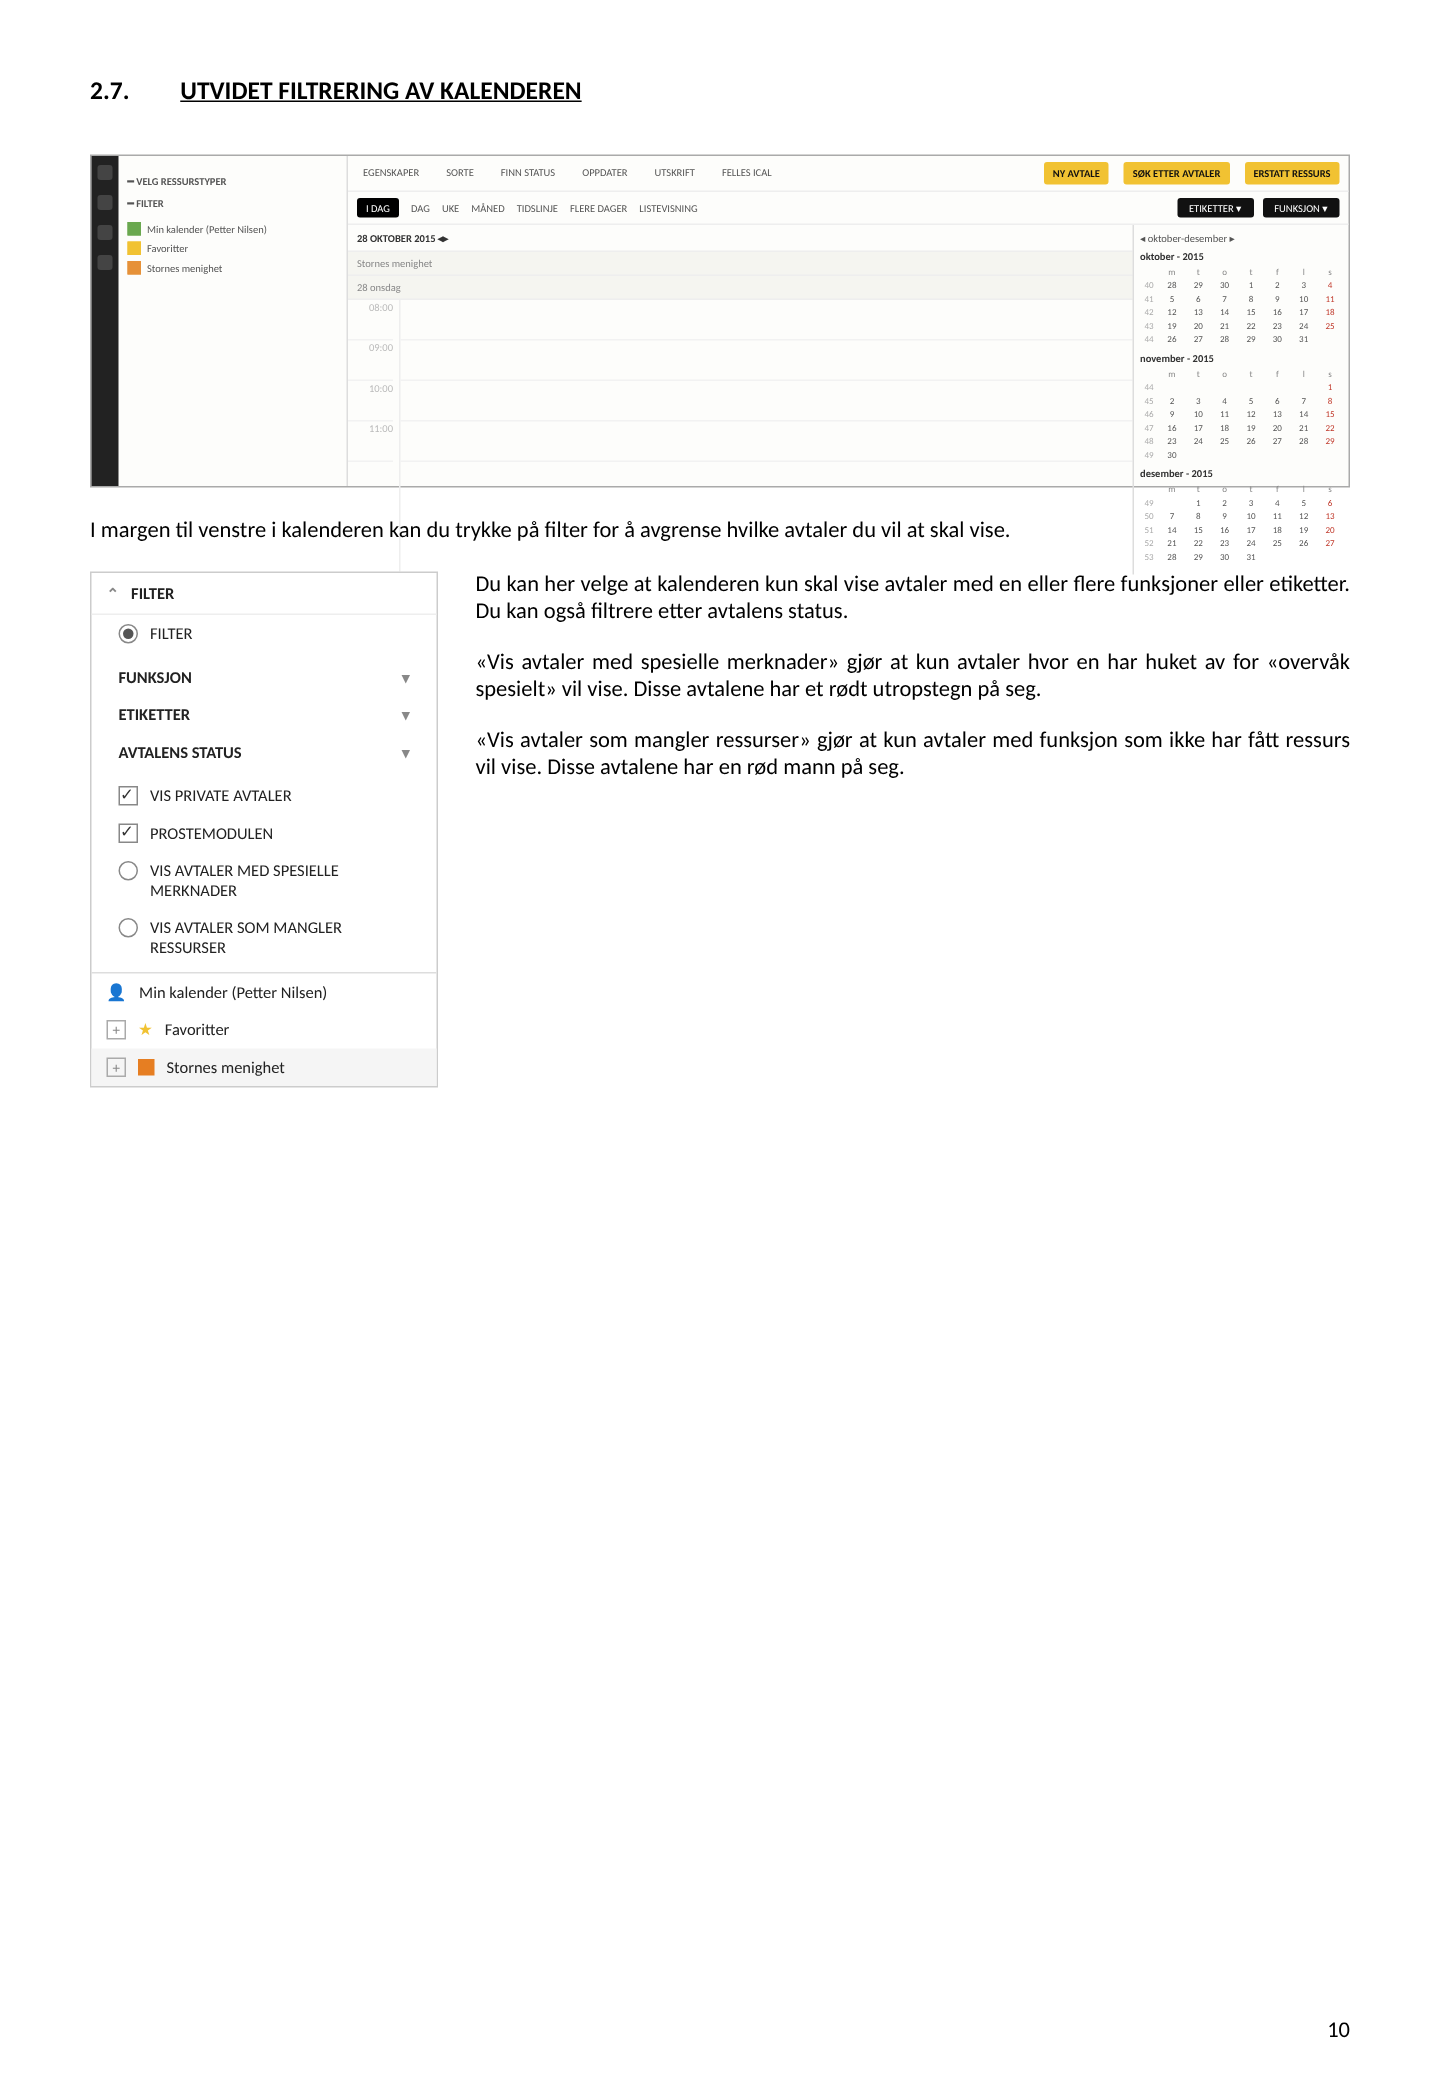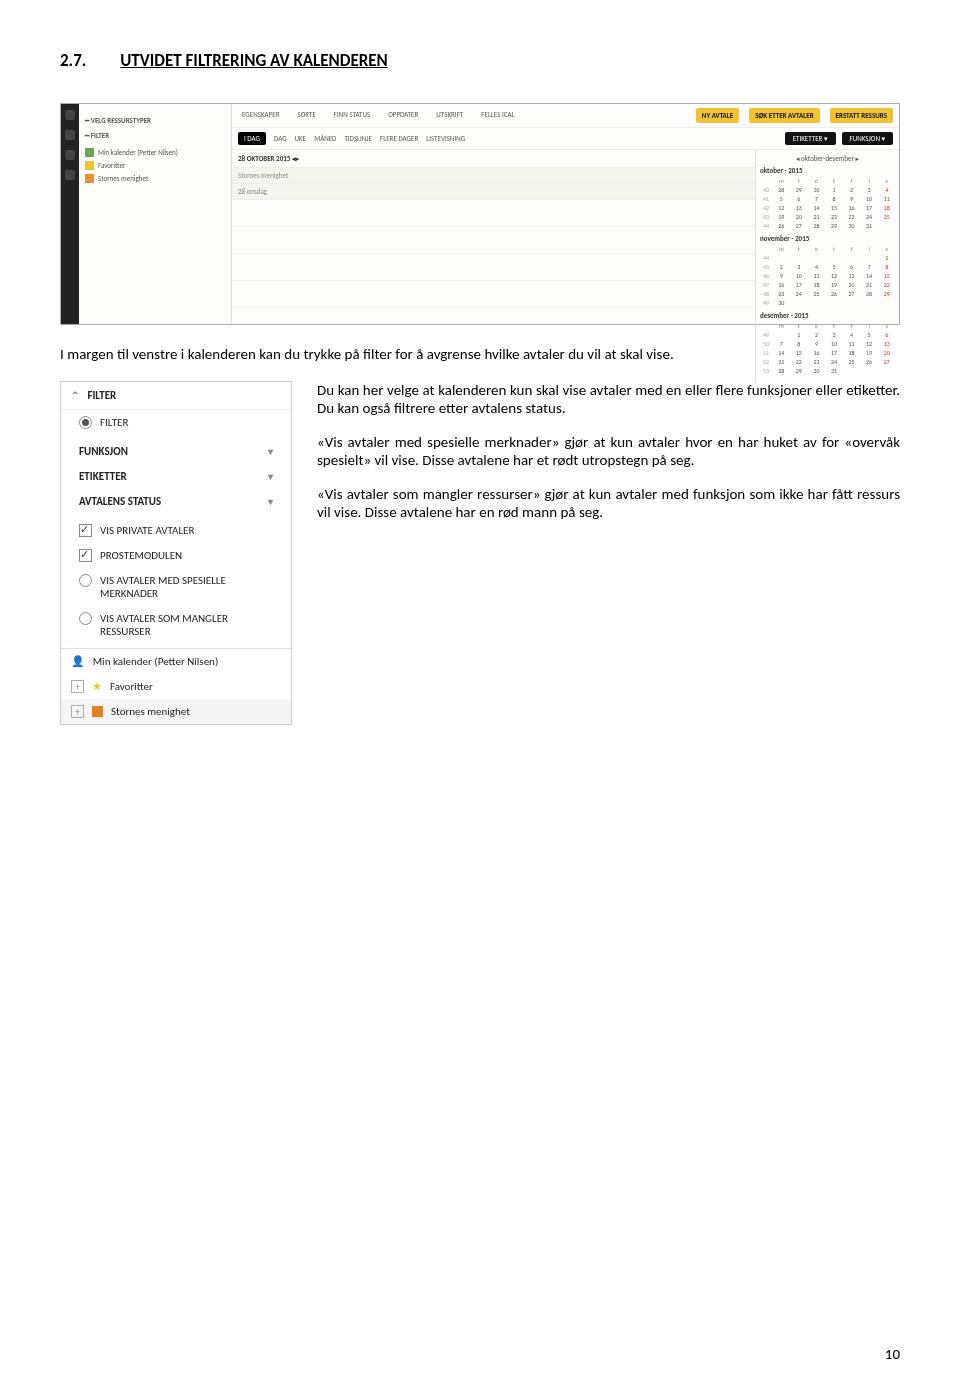--- a/index.html
+++ b/index.html
@@ -113,21 +113,21 @@
     padding-right: 4px;
   }
   .hours div { height: 26px; border-bottom: 1px solid #f2f2f2; }
   .gridbody { flex: 1; }
   .gridbody div { height: 26px; border-bottom: 1px solid #f2f2f2; }
   .rside {
     width: 135px;
     border-left: 1px solid #ddd;
     padding: 4px;
   }
-  .rside .navlbl { text-align: center; color: #555; margin-bottom: 3px; }
+  .rside .navlbl { text-align: left; color: #555; margin-bottom: 3px; }
   .monthLbl { text-align: left; color: #333; font-weight: bold; margin: 2px 0; }
   .cal {
     display: grid;
     grid-template-columns: 12px repeat(7, 1fr);
     gap: 1px;
     margin-bottom: 4px;
   }
   .cal span { text-align: center; color: #555; font-size: 6px; padding: 0; }
   .cal .wk { color: #aaa; }
   .cal .sun { color: #c0392b; }
@@ -247,20 +247,26 @@
         <span class="pill">ETIKETTER ▾</span>
         <span class="pill">FUNKSJON ▾</span>
       </span>
     </div>
     <div style="display:flex; flex:1;">
       <div style="flex:1; display:flex; flex-direction:column;">
         <div class="dateline">28 OKTOBER 2015 ◂▸</div>
         <div class="dayhead">Stornes menighet</div>
         <div class="dayhead">28 onsdag</div>
         <div class="grid">
+          <div class="hours">
+            <div>08:00</div>
+            <div>09:00</div>
+            <div>10:00</div>
+            <div>11:00</div>
+          </div>
           <div class="gridbody">
             <div></div>
               <div></div>
               <div></div>
               <div></div>
           </div>
         </div>
       </div>
       <div class="rside">
         <div class="navlbl">◂ <span>oktober-desember</span> ▸</div>

